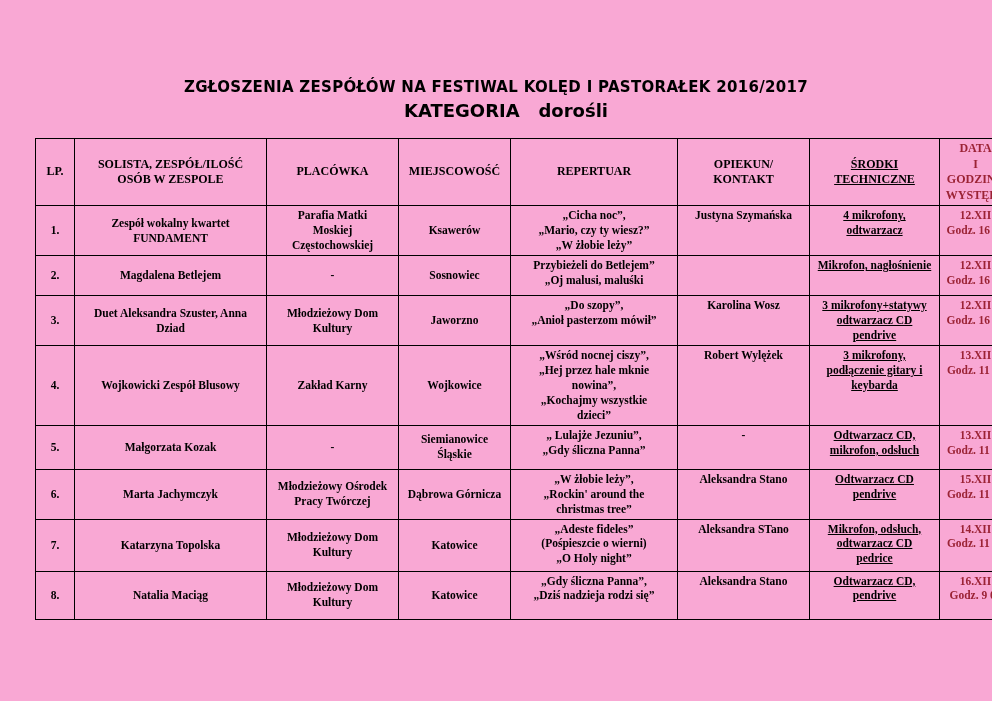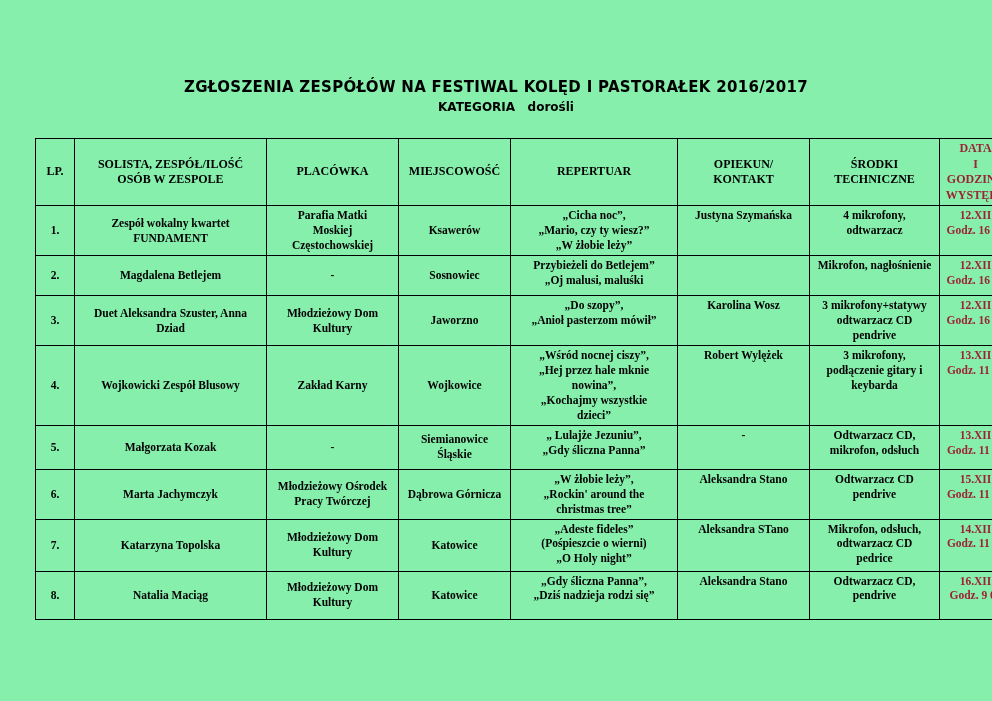--- a/index.html
+++ b/index.html
@@ -1,41 +1,41 @@
 <!DOCTYPE html>
 <html style="--accent: #9B2335;"><head>
 <meta charset="utf-8">
 <style>
   :root { --accent: #9B2335; }
   html, body { margin: 0; padding: 0; background: #ffffff; }
   .page {
     position: relative;
     width: 992px;
     height: 701px;
-    background: #86efac;
+    background: #f9a8d4;
     font-family: "Liberation Serif", serif;
     color: #000;
     overflow: hidden;
   }
   .title-block {
     position: absolute;
     top: 78px;
     left: 0;
     width: 100%;
     text-align: center;
     font-family: "DejaVu Sans", sans-serif;
     font-weight: bold;
   }
   .doc-title {
     font-size: 15px;
     letter-spacing: 0.3px;
     white-space: pre-line;
   }
   .doc-subtitle {
-    font-size: 12px;
+    font-size: 18px;
     margin-top: 4px;
     white-space: pre;
     padding-left: 20px;
   }
   table.main {
     position: absolute;
     top: 138px;
     left: 35px;
     width: 920px;
     border-collapse: collapse;
@@ -56,21 +56,21 @@
     vertical-align: middle;
     font-size: 12px;
   }
   
   .c-lp          { width: 30px;  }
   .c-solista     { width: 183px; }
   .c-placowka    { width: 123px; margin-top: 48px; }
   .c-miejscowosc { width: 103px; }
   .c-repertuar   { width: 158px; }
   .c-opiekun     { width: 123px; }
-  .c-srodki      { width: 121px; }
+  .c-srodki      { width: 121px; text-decoration: underline; }
   .c-data        { width: 63px;  }
   
   td.c-lp, td.c-solista, td.c-placowka, td.c-miejscowosc {
     text-align: center;
     vertical-align: middle;
   }
   td.c-repertuar, td.c-opiekun, td.c-srodki, td.c-data {
     text-align: center;
     vertical-align: top;
   }

